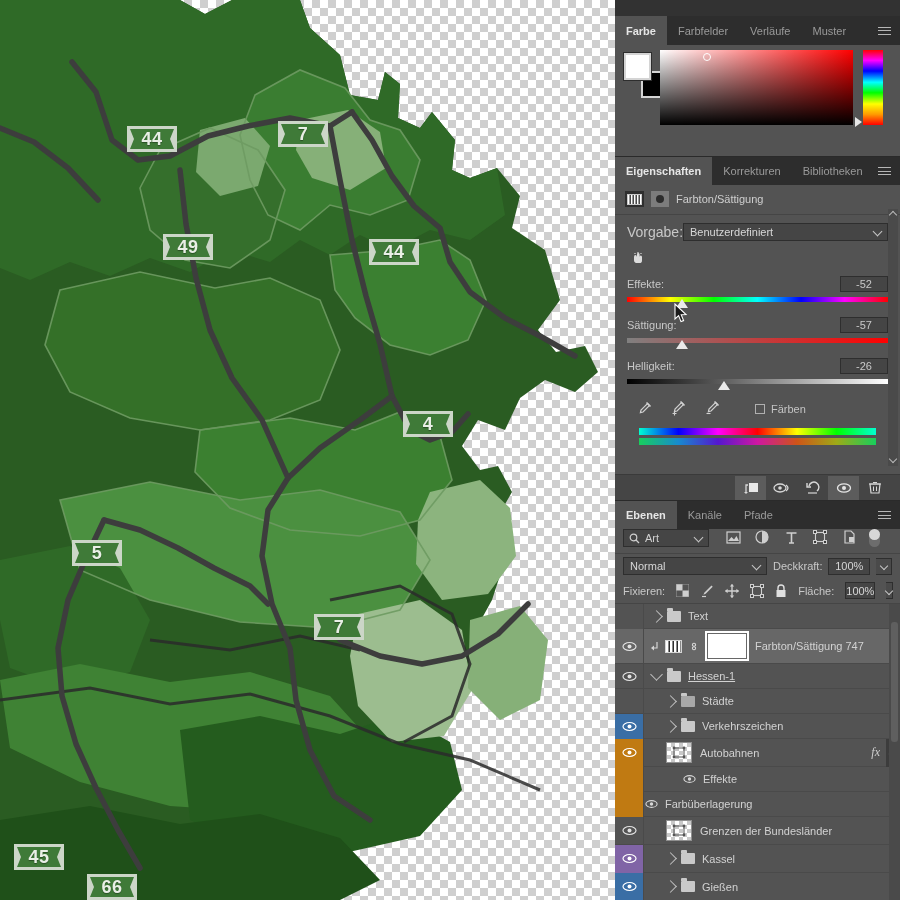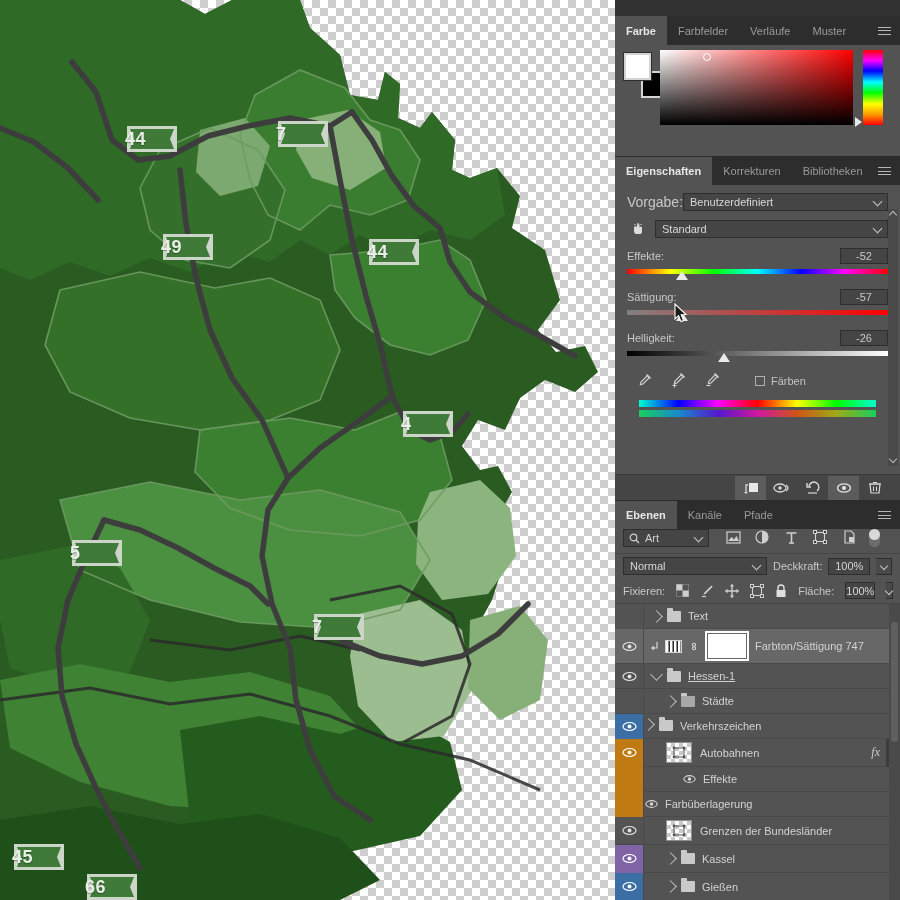--- a/index.html
+++ b/index.html
@@ -24,21 +24,21 @@
       linear-gradient(45deg, #cfcfcf 25%, transparent 25%, transparent 75%, #cfcfcf 75%);
     background-size: 16px 16px;
     background-position: 0 0, 8px 8px;
     overflow: hidden;
   }
   #mapsvg { position: absolute; left: 0; top: 0; }
 
   .shield {
     position: absolute;
     width: 54px; height: 30px;
-    display: flex; align-items: center; justify-content: flex-start;
+    display: flex; align-items: center; justify-content: center;
     color: #e9efe6;
     font-family: "Liberation Sans", sans-serif;
     font-size: 18px; font-weight: 700;
     letter-spacing: 0.5px;
     text-shadow: 0 1px 1px rgba(0,0,0,.35);
   }
   .shield .sh-bg {
     position: absolute; left: 0; top: 0; width: 100%; height: 100%;
   }
   .shield .sh-num { position: relative; z-index: 2; }
@@ -449,40 +449,45 @@
       <div class="panel-menu-btn">
         <span class="hamburger">
             <i></i>
             <i></i>
             <i></i>
           </span>
       </div>
     </div>
 
     <div id="props-body" class="panel-body">
+      <div class="prop-head">
+        <span class="icon-box">
+            <span class="grad-icon"></span>
+          </span>
+        <span class="mask-icon">
+            <b></b>
+          </span>
+        <span class="prop-title">Farbton/Sättigung</span>
+      </div>
 
       <div class="prop-rows">
         <div class="row">
           <span class="row-label">Vorgabe:</span>
           <span class="select">
             <span>Benutzerdefiniert</span>
             <span class="chev"></span>
           </span>
         </div>
 
         <div class="row">
           <span class="hand-icon">
             <svg width="16" height="16" viewBox="0 0 16 16">
               <path d="M5 3 v1 M8 2 v2 M11 3 v1" stroke="#d8d8d8" stroke-width="1.2" fill="none"></path>
               <path d="M4 7 q0-2 1.4-2 T7 7 V4.6 q0-1.6 1.3-1.6 T9.6 4.6 V7 q0-1.5 1.2-1.5 T12 7 v3.4 q0 2.6-2.6 2.6 H7.2 Q4 13 4 10.2 Z" fill="#dcdcdc"></path>
             </svg>
-          </span>
-          <span class="select">
-            <span>Standard</span>
-            <span class="chev"></span>
           </span>
         </div>
 
         <div class="slider-block">
           <div class="slider-top">
             <span>Effekte:</span>
             <span class="numbox">-52</span>
           </div>
           <div class="track">
             <div class="bar bar-hue"></div>
@@ -770,21 +775,21 @@
           </span>
         </div>
 
         <div class="layer-row">
           <span class="eye-cell" style="background:#3a6ea5">
             <svg width="15" height="11" viewBox="0 0 15 11">
                 <ellipse cx="7.5" cy="5.5" rx="6.5" ry="4" fill="none" stroke="#ffffff" stroke-width="1.2"></ellipse>
                 <circle cx="7.5" cy="5.5" r="2" fill="#ffffff"></circle>
               </svg>
           </span>
-          <span style="display:flex;">
+          <span style="display:flex;align-items:center;padding-left:22px">
             <span class="disc"></span>
             <span class="folder"></span>
             <span class="layer-name">Verkehrszeichen</span>
           </span>
         </div>
 
         <div class="layer-row" style="height:28px">
           <span class="eye-cell" style="background:#c07a12;height:28px">
             <svg width="15" height="11" viewBox="0 0 15 11">
                 <ellipse cx="7.5" cy="5.5" rx="6.5" ry="4" fill="none" stroke="#ffffff" stroke-width="1.2"></ellipse>

